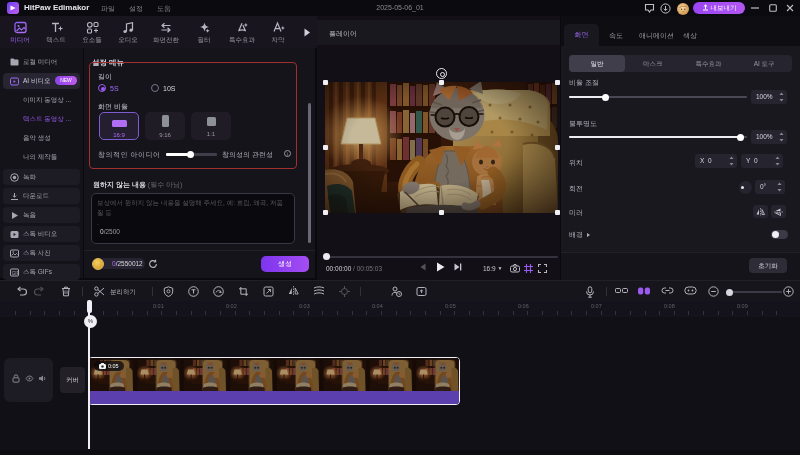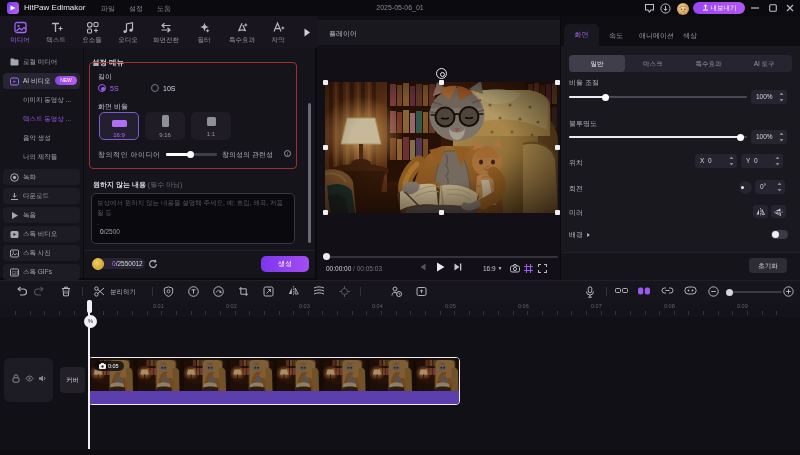--- a/index.html
+++ b/index.html
@@ -1,21 +1,21 @@
 <!DOCTYPE html>
 <html><head><meta charset="utf-8">
 <style>
 *{margin:0;padding:0;box-sizing:border-box;}
 html,body{width:800px;height:455px;overflow:hidden;background:#0a090d;}
 body{font-family:"Liberation Sans",sans-serif;color:#c8c6ce;position:relative;}
 .abs{position:absolute;}
 svg{display:block;}
 
 #titlebar{left:0;top:0;width:800px;height:16px;background:#0b0a0e;}
-#appname{left:24px;top:3px;font-size:8px;font-weight:normal;color:#e8e6ee;}
+#appname{left:24px;top:3px;font-size:8px;font-weight:bold;color:#e8e6ee;}
 .menu{top:4px;font-size:7px;color:#85838d;}
 #datetxt{left:360px;top:4px;font-size:7px;color:#8a8892;width:80px;text-align:center;}
 #exportbtn{left:693px;top:2px;width:52px;height:12px;border-radius:6px;background:linear-gradient(90deg,#9a45f5,#b257f2);color:#fff;font-size:6.5px;text-align:center;line-height:12px;}
 
 #navbar{left:0;top:16px;width:317px;height:32px;background:#18151f;}
 .nav{position:absolute;top:5px;width:40px;text-align:center;color:#9a98a2;}
 .nav svg{margin:0 auto;}
 .nav .nlab{font-size:6.5px;margin-top:2px;}
 .nav.sel .nlab{color:#a06af5;}
 

